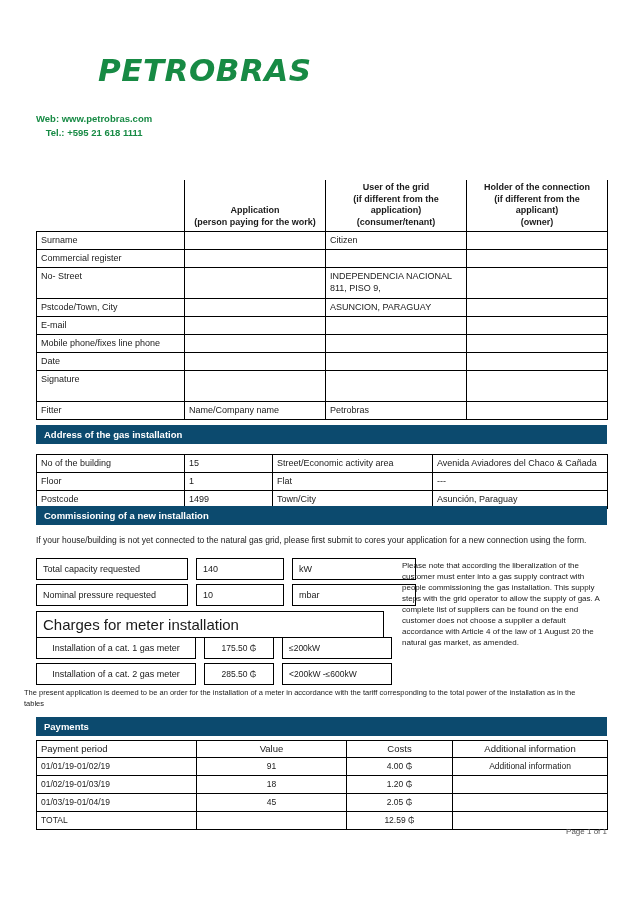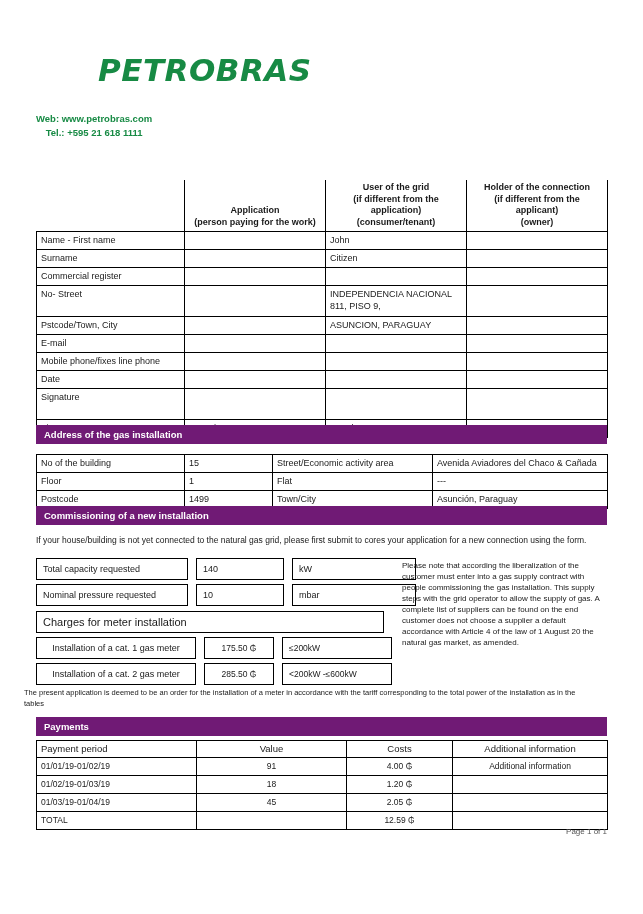--- a/index.html
+++ b/index.html
@@ -129,21 +129,21 @@
   .applicant-table td.hdr-blank {
     border: none;
     border-right: 1px solid #000;
   }
   .applicant-table td.lbl { height: 13px; }
   .applicant-table tr.tall td { height: 26px; }
   .applicant-table tr.sig td { height: 26px; }
 
   
   .section-bar {
-    background: #701a75;
+    background: #0c4a6e;
     color: #ffffff;
     font-weight: bold;
     font-size: 9.5px;
     padding: 4px 8px;
     box-sizing: border-box;
     width: 571px;
   }
   .section-note {
     font-size: 8.5px;
     line-height: 11.5px;
@@ -184,21 +184,21 @@
   .box.chg-unit { width: 110px; font-size: 8.5px; }
 
   #row-capacity { left: 36px; top: 558px; }
   #row-pressure { left: 36px; top: 584px; }
   #charges-title {
     position: absolute;
     left: 36px;
     top: 611px;
     width: 348px;
     border: 1px solid #000;
-    font-size: 11px;
+    font-size: 15px;
     padding: 4px 6px;
     box-sizing: border-box;
   }
   #row-cat1 { left: 36px; top: 637px; }
   #row-cat2 { left: 36px; top: 663px; }
 
   .side-note {
     position: absolute;
     left: 402px;
     top: 560px;
@@ -287,26 +287,20 @@
         </td>
         <td class="hdr">
           <div>Holder of the connection</div>
           <div>(if different from the</div>
           <div>applicant)</div>
           <div>(owner)</div>
         </td>
       </tr>
 
       <tr>
-        <td class="lbl">Name - First name</td>
-        <td></td>
-        <td>John</td>
-        <td></td>
-      </tr>
-      <tr>
         <td class="lbl">Surname</td>
         <td></td>
         <td>Citizen</td>
         <td></td>
       </tr>
       <tr>
         <td class="lbl">Commercial register</td>
         <td></td>
         <td></td>
         <td></td>

